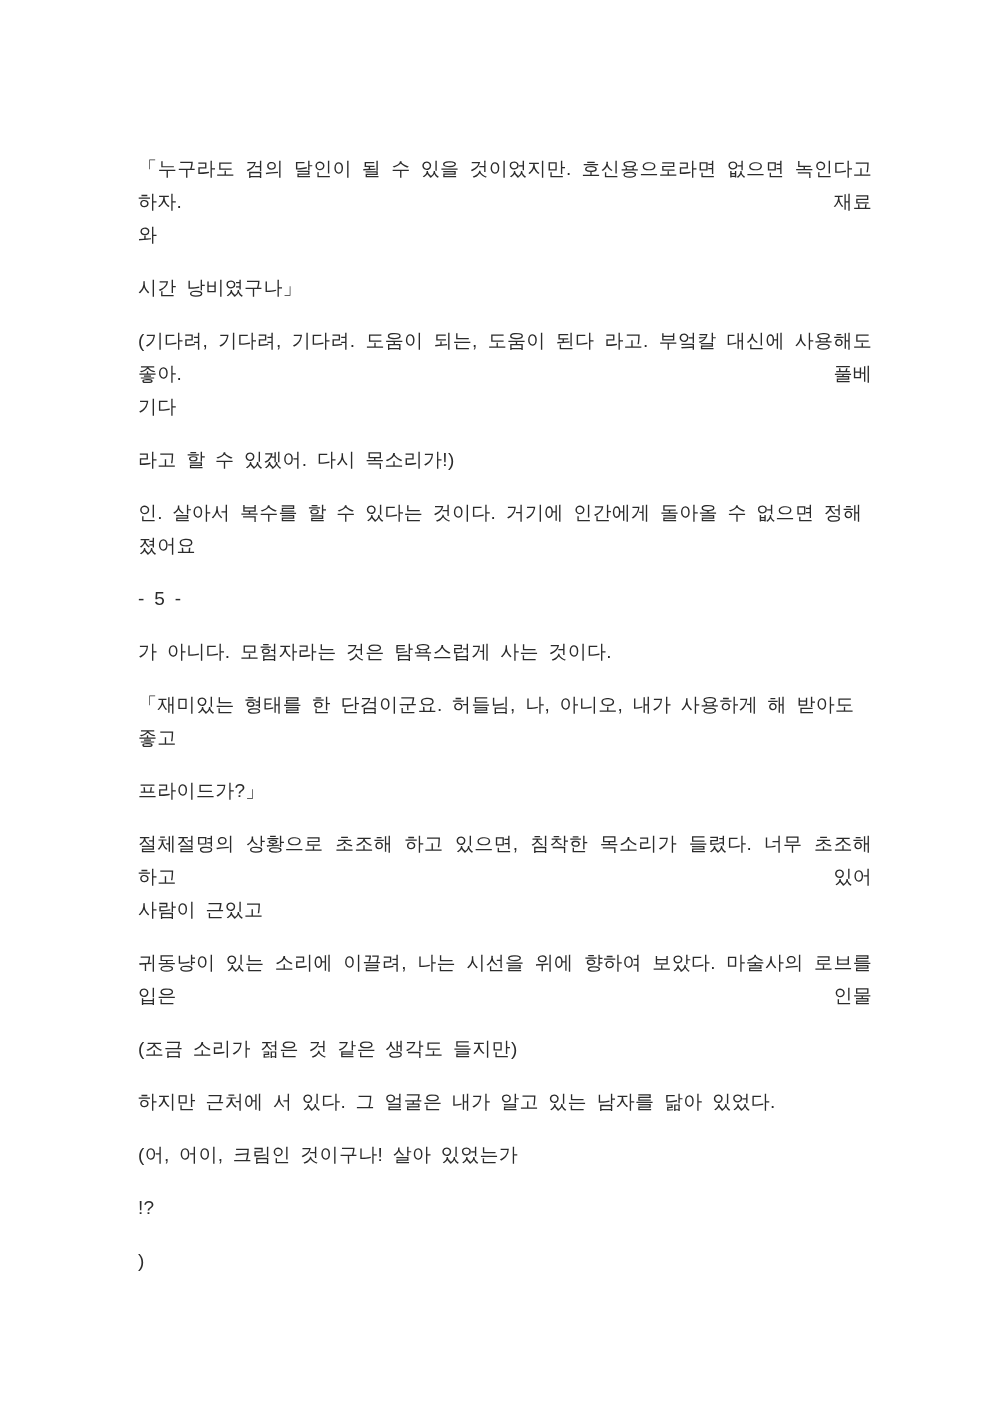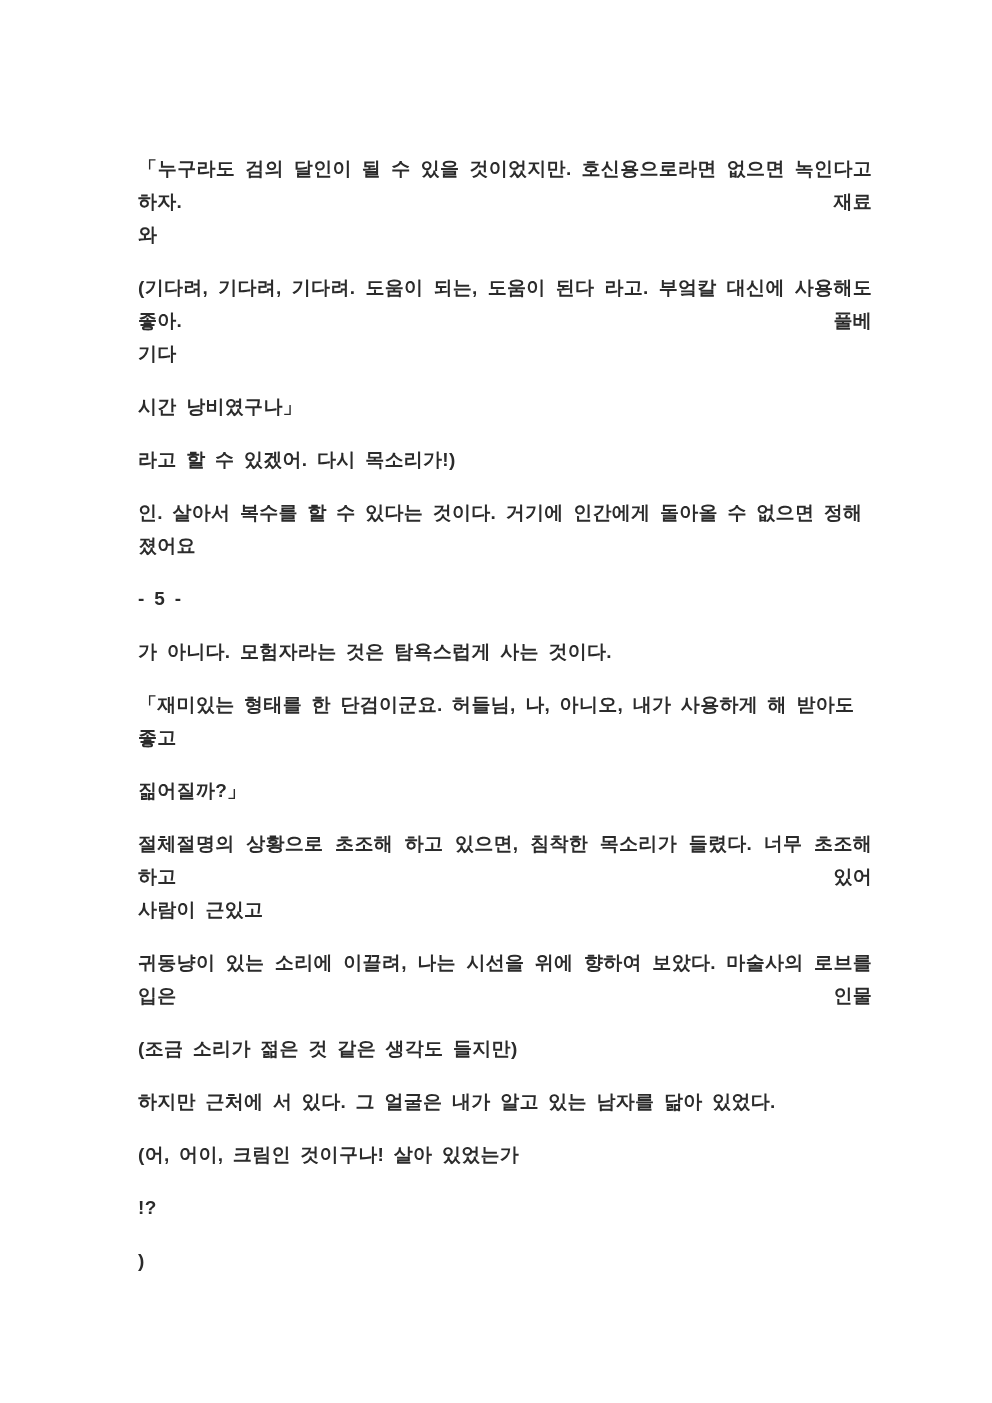--- a/index.html
+++ b/index.html
@@ -22,21 +22,20 @@
     word-spacing: 4px;
     overflow: hidden;
   }
   .para {
     margin: 0 0 20px 0;
     text-align: left;
   }
   .line {
     display: block;
     white-space: normal;
-    font-weight: bold;
   }
   
   .line.justify {
     text-align: justify;
     text-align-last: justify;
   }
   .page-number {
     text-align: left;
   }
 </style>
@@ -44,26 +43,26 @@
 <body>
 
 <div class="page">
 
   <div class="para">
     <span class="line justify">「누구라도 검의 달인이 될 수 있을 것이었지만. 호신용으로라면 없으면 녹인다고 하자. 재료</span>
     <span class="line">와</span>
   </div>
 
   <div class="para">
-    <span class="line justify">(기다려, 기다려, 기다려. 도움이 되는, 도움이 된다 라고. 부엌칼 대신에 사용해도 좋아. 풀베</span>
-    <span class="line">기다</span>
+    <span class="line">시간 낭비였구나」</span>
   </div>
 
   <div class="para">
-    <span class="line">시간 낭비였구나」</span>
+    <span class="line justify">(기다려, 기다려, 기다려. 도움이 되는, 도움이 된다 라고. 부엌칼 대신에 사용해도 좋아. 풀베</span>
+    <span class="line">기다</span>
   </div>
 
   <div class="para">
     <span class="line">라고 할 수 있겠어. 다시 목소리가!)</span>
   </div>
 
 
   <div class="para">
     <span class="line">인. 살아서 복수를 할 수 있다는 것이다. 거기에 인간에게 돌아올 수 없으면 정해졌어요</span>
   </div>
@@ -74,21 +73,21 @@
 
   <div class="para">
     <span class="line">가 아니다. 모험자라는 것은 탐욕스럽게 사는 것이다.</span>
   </div>
 
   <div class="para">
     <span class="line">「재미있는 형태를 한 단검이군요. 허들님, 나, 아니오, 내가 사용하게 해 받아도 좋고</span>
   </div>
 
   <div class="para">
-    <span class="line">짊어질까?」</span>
+    <span class="line">프라이드가?」</span>
   </div>
 
   <div class="para">
     <span class="line justify">절체절명의 상황으로 초조해 하고 있으면, 침착한 목소리가 들렸다. 너무 초조해 하고 있어</span>
     <span class="line">사람이 근있고</span>
   </div>
 
 
   <div class="para">
     <span class="line justify">귀동냥이 있는 소리에 이끌려, 나는 시선을 위에 향하여 보았다. 마술사의 로브를 입은 인물</span>

